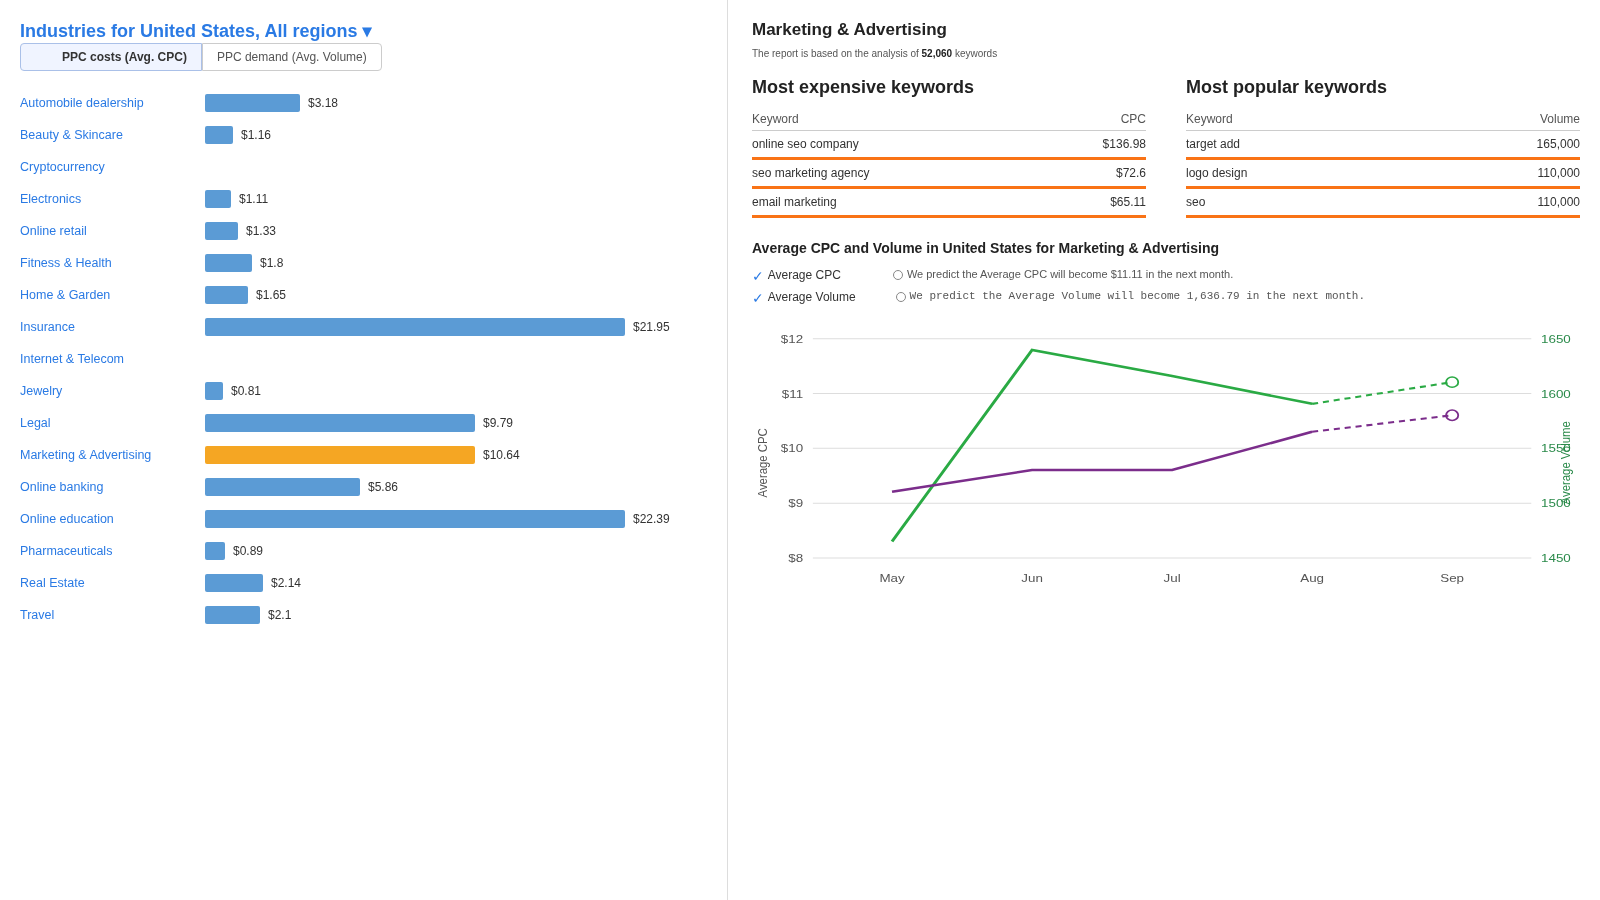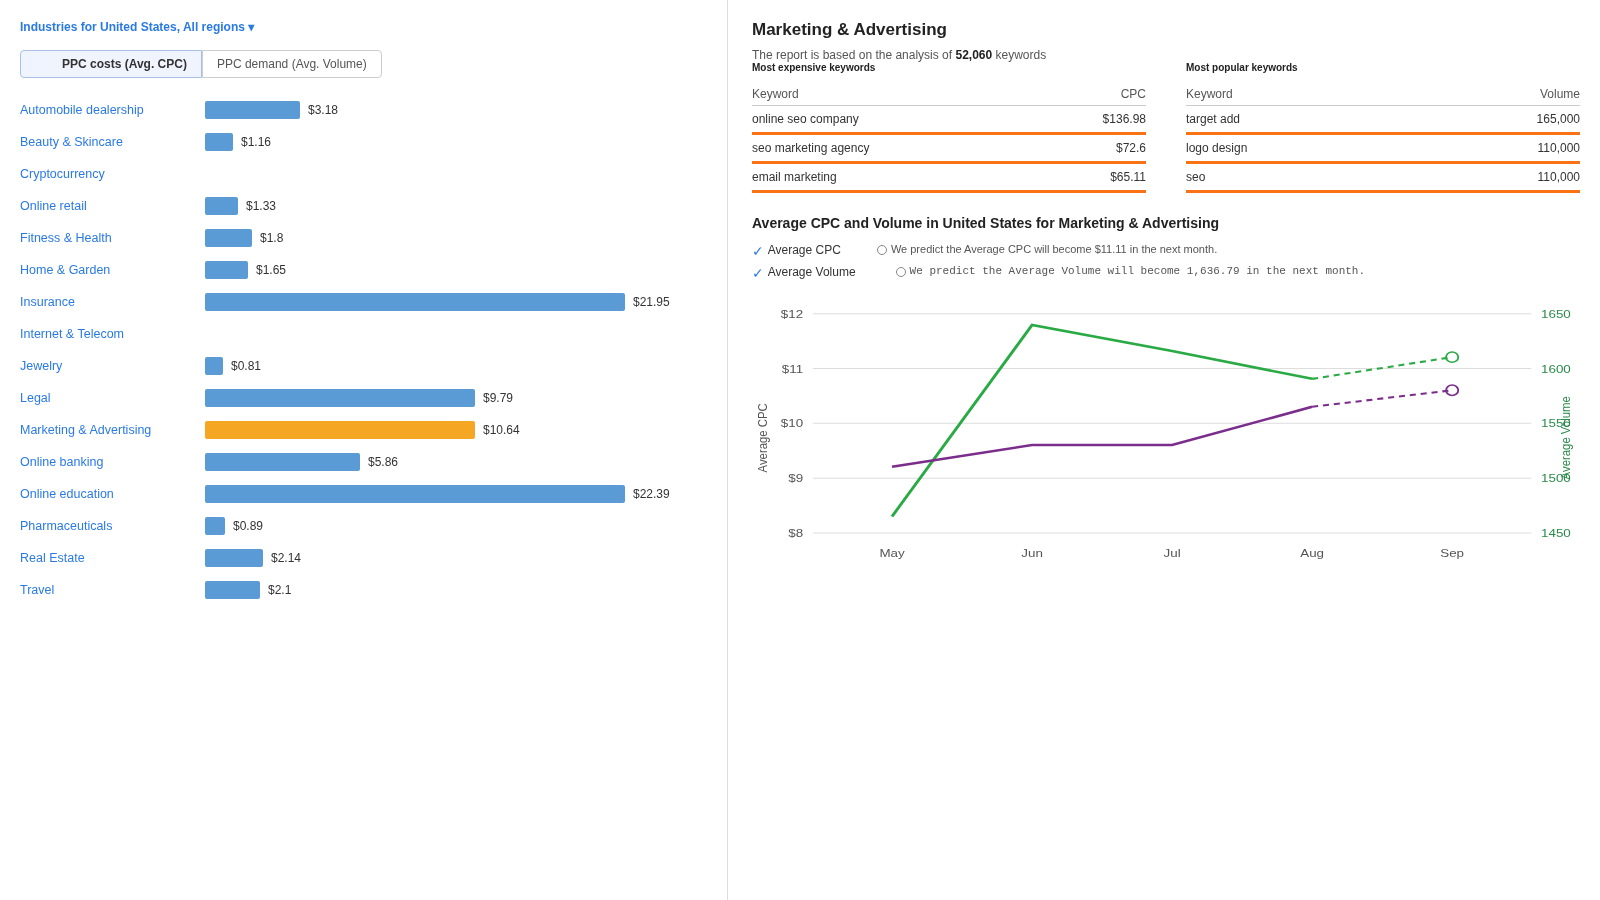--- a/index.html
+++ b/index.html
@@ -13,24 +13,24 @@
       overflow-y: auto;
     }
     
     .right-panel {
       flex: 1;
       padding: 20px 20px 20px 24px;
       overflow-y: auto;
     }
     
     .panel-title {
-      font-size: 12px;
+      font-size: 18px;
       font-weight: bold;
       color: #222;
-      margin-bottom: 16px;
+      margin-bottom: 1px;
     }
     
     .panel-title span {
       color: #2a7ae4;
       cursor: pointer;
     }
     
     .tabs {
       display: flex;
       gap: 0;
@@ -107,41 +107,42 @@
 
     
     .section-title {
       font-size: 17px;
       font-weight: bold;
       color: #222;
       margin-bottom: 8px;
     }
     
     .report-subtitle {
-      font-size: 12px;
+      font-size: 10px;
       color: #555;
+      margin-bottom: 18px;
     }
     
     .report-subtitle strong {
       color: #222;
       font-weight: bold;
     }
     
     .keywords-grid {
       display: flex;
       gap: 40px;
       margin-bottom: 22px;
     }
     
     .keywords-section {
       flex: 1;
     }
     
     .keywords-section-title {
-      font-size: 10px;
+      font-size: 18px;
       font-weight: bold;
       color: #222;
       margin-bottom: 10px;
     }
     
     .kw-table {
       width: 100%;
       border-collapse: collapse;
     }
     
@@ -210,20 +211,27 @@
       </div>
       <div class="industry-row">
         <span class="industry-name">Beauty &amp; Skincare</span>
         <div class="bar-container">
           <div class="bar" style="width: 28px;"></div>
           <span class="bar-value">$1.16</span>
         </div>
       </div>
       <div class="industry-row">
         <span class="industry-name">Cryptocurrency</span>
+      </div>
+      <div class="industry-row">
+        <span class="industry-name">Electronics</span>
+        <div class="bar-container">
+          <div class="bar" style="width: 26px;"></div>
+          <span class="bar-value">$1.11</span>
+        </div>
       </div>
       <div class="industry-row">
         <span class="industry-name">Online retail</span>
         <div class="bar-container">
           <div class="bar" style="width: 33px;"></div>
           <span class="bar-value">$1.33</span>
         </div>
       </div>
       <div class="industry-row">
         <span class="industry-name">Fitness &amp; Health</span>
@@ -372,21 +380,21 @@
 
   <div class="chart-section-title">Average CPC and Volume in United States for Marketing &amp; Advertising</div>
 
   <div style="display:flex; gap:30px; margin-bottom:6px; font-size:12px; align-items:flex-start;">
     <div style="display:flex; align-items:flex-start; gap:4px;">
       <span style="color:#2a7ae4; font-size:14px; margin-top:0px;">✓</span>
       <div>
         <div style="color:#333; font-size:12px;">Average CPC</div>
       </div>
     </div>
-    <div style="display:flex; align-items:flex-start; gap:4px; margin-left:6px;">
+    <div style="display:flex; align-items:flex-start; gap:4px; margin-left:22px;">
       <div style="width:10px;height:10px;border-radius:50%;border:1px solid #888;margin-top:2px;flex-shrink:0;"></div>
       <div style="font-size:11px;color:#555;">We predict the Average CPC will become $11.11 in the next month.</div>
     </div>
   </div>
   <div style="display:flex; gap:30px; margin-bottom:12px; font-size:12px; align-items:flex-start;">
     <div style="display:flex; align-items:flex-start; gap:4px;">
       <span style="color:#2a7ae4; font-size:14px; margin-top:0px;">✓</span>
       <div>
         <div style="color:#333; font-size:12px;">Average Volume</div>
       </div>

